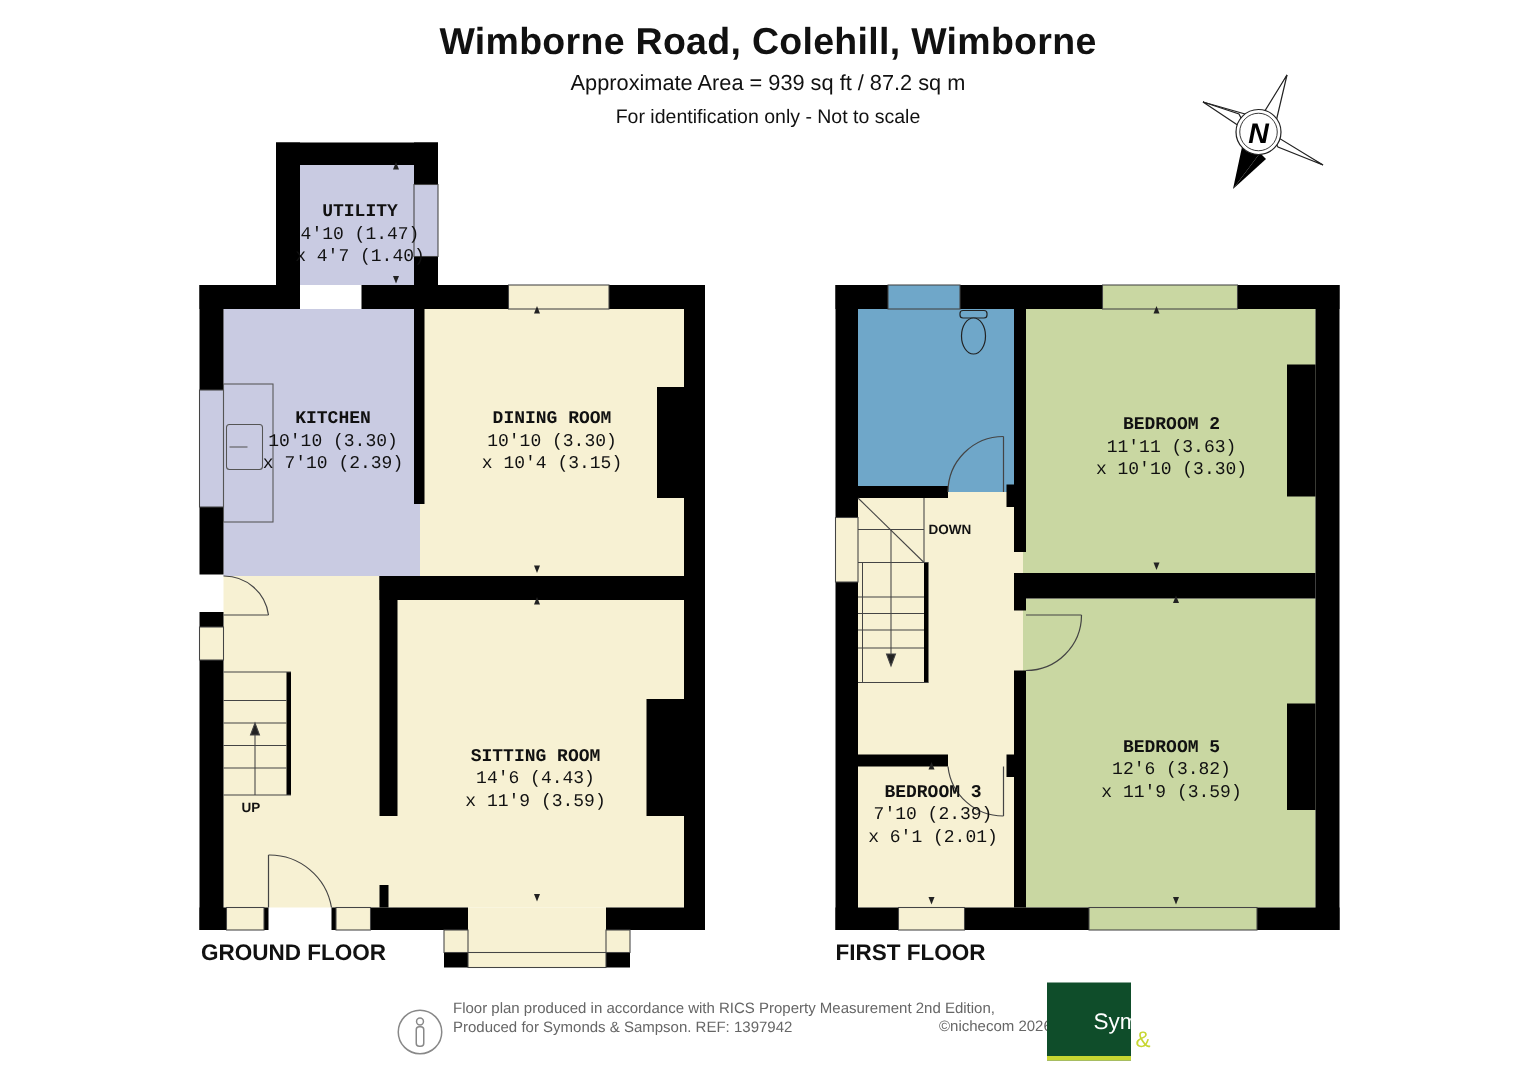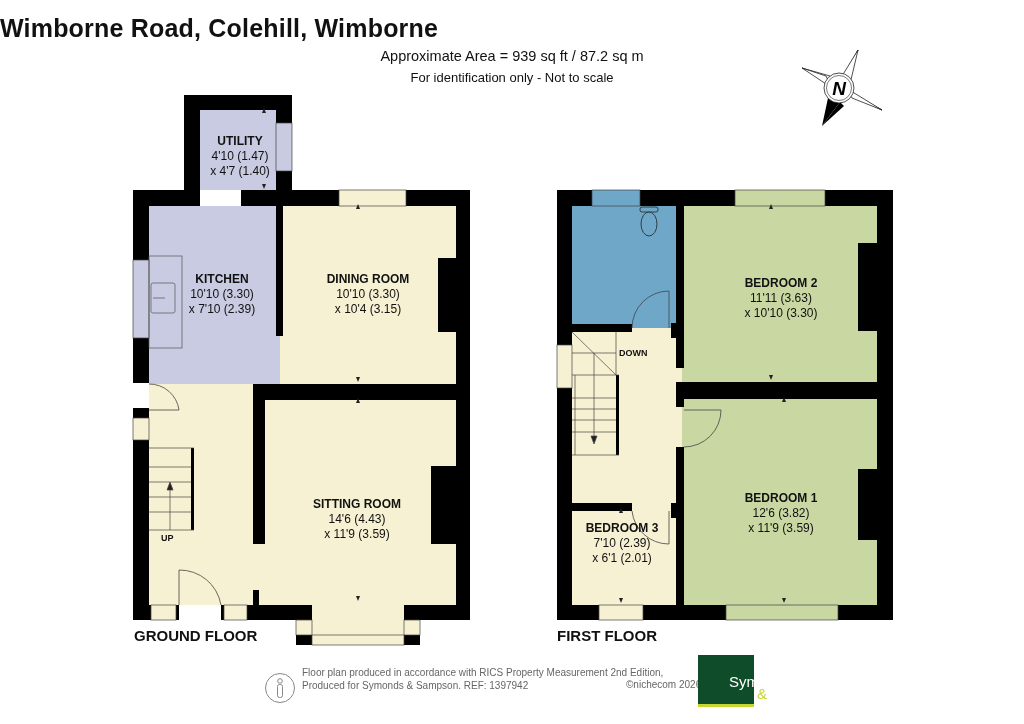--- a/index.html
+++ b/index.html
@@ -1,22 +1,22 @@
 <!DOCTYPE html>
 <html><head>
 <meta charset="utf-8">
 <style>
   html, body { margin: 0; padding: 0; background: #ffffff; }
   body { width: 1024px; height: 724px; position: relative; overflow: hidden; font-family: "Liberation Sans", sans-serif; color: #111; }
   .abs { position: absolute; }
-  .title { left: 0; width: 1024px; top: 14px; font-size: 25px; font-weight: bold; letter-spacing: 0.2px; }
+  .title { left: 0; width: 1024px; top: 14px; text-align: center; font-size: 25px; font-weight: bold; letter-spacing: 0.2px; }
   .subtitle { left: 0; width: 1024px; top: 48px; text-align: center; font-size: 14.5px; }
   .note { left: 0; width: 1024px; top: 70px; text-align: center; font-size: 13px; }
   svg.plan { position: absolute; left: 0; top: 0; }
-  .room-label { position: absolute; text-align: center; font-size: 12px; line-height: 15px; transform: translate(-50%, 0); white-space: nowrap; }
+  .room-label { position: absolute; text-align: center; font-size: 12px; line-height: 15px; transform: translate(-50%, 0); white-space: nowrap; font-family: Liberation Mono, monospace; }
   .room-label .name { font-weight: bold; font-size: 12px; }
   .floor-label { position: absolute; font-weight: bold; font-size: 15px; }
   .stair-label { position: absolute; font-weight: bold; font-size: 9px; }
   .footer-text { left: 302px; top: 667px; font-size: 10px; line-height: 12.5px; color: #666; }
   .footer-text .copy { position: absolute; left: 324px; top: 12px; white-space: nowrap; }
   .info-icon { left: 264px; top: 672px; width: 32px; height: 32px; }
   .logo { left: 698px; top: 655px; width: 56px; height: 52px; background: #0f4d2a; color: #fff; border-bottom: 3px solid #c7d631; box-sizing: border-box; }
   .logo span { display: block; font-size: 15px; line-height: 12px; padding-left: 3px; margin-left: 28px; }
   .logo .l1 { margin-top: 21px; }
   .logo .amp { color: #c7d631; }
@@ -242,21 +242,21 @@
   <div class="name">SITTING ROOM</div>
   <div>14'6 (4.43)</div>
   <div>x 11'9 (3.59)</div>
 </div>
 <div class="room-label" style="left:781px;top:276px">
   <div class="name">BEDROOM 2</div>
   <div>11'11 (3.63)</div>
   <div>x 10'10 (3.30)</div>
 </div>
 <div class="room-label" style="left:781px;top:491px">
-  <div class="name">BEDROOM 1</div>
+  <div class="name">BEDROOM 5</div>
   <div>12'6 (3.82)</div>
   <div>x 11'9 (3.59)</div>
 </div>
 <div class="room-label" style="left:622px;top:521px">
   <div class="name">BEDROOM 3</div>
   <div>7'10 (2.39)</div>
   <div>x 6'1 (2.01)</div>
 </div>
 
 <div class="stair-label" style="left:161px;top:533px">UP</div>

